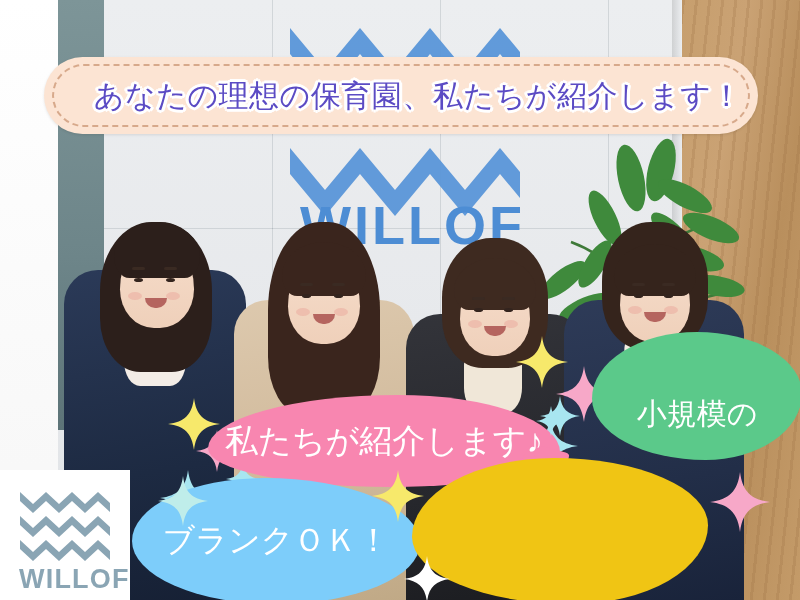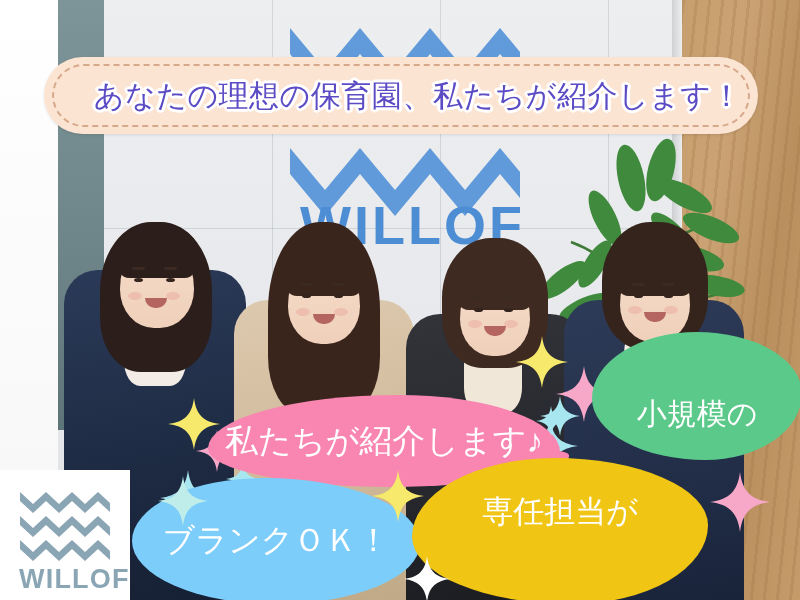--- a/index.html
+++ b/index.html
@@ -250,21 +250,21 @@
       <span>小規模の</span>
     </span>
   </div>
 
   <div class="blob" id="blob-blue" style="background: rgb(125, 205, 250); color: rgb(255, 255, 255);">
     <span>ブランクＯＫ！</span>
   </div>
 
   <div class="blob" id="blob-yellow" style="background: rgb(240, 197, 20); color: rgb(255, 255, 255);">
     <span>
-      <span>専任担当が</span><br>
+      <br>
     </span>
   </div>
 
   <div id="sparkle-layer-top">
       <div class="sparkle" style="width: 40px; height: 40px; left: 540px; top: 396px;"><svg viewBox="0 0 100 100" width="40" height="40">
           <path d="M50 0 C54 32 68 46 100 50 C68 54 54 68 50 100 C46 68 32 54 0 50 C32 46 46 32 50 0 Z" fill="#A8E6F0"></path>
         </svg></div>
       <div class="sparkle" style="width: 52px; height: 52px; left: 372px; top: 470px;"><svg viewBox="0 0 100 100" width="52" height="52">
           <path d="M50 0 C54 32 68 46 100 50 C68 54 54 68 50 100 C46 68 32 54 0 50 C32 46 46 32 50 0 Z" fill="#F7E96B"></path>
         </svg></div>

